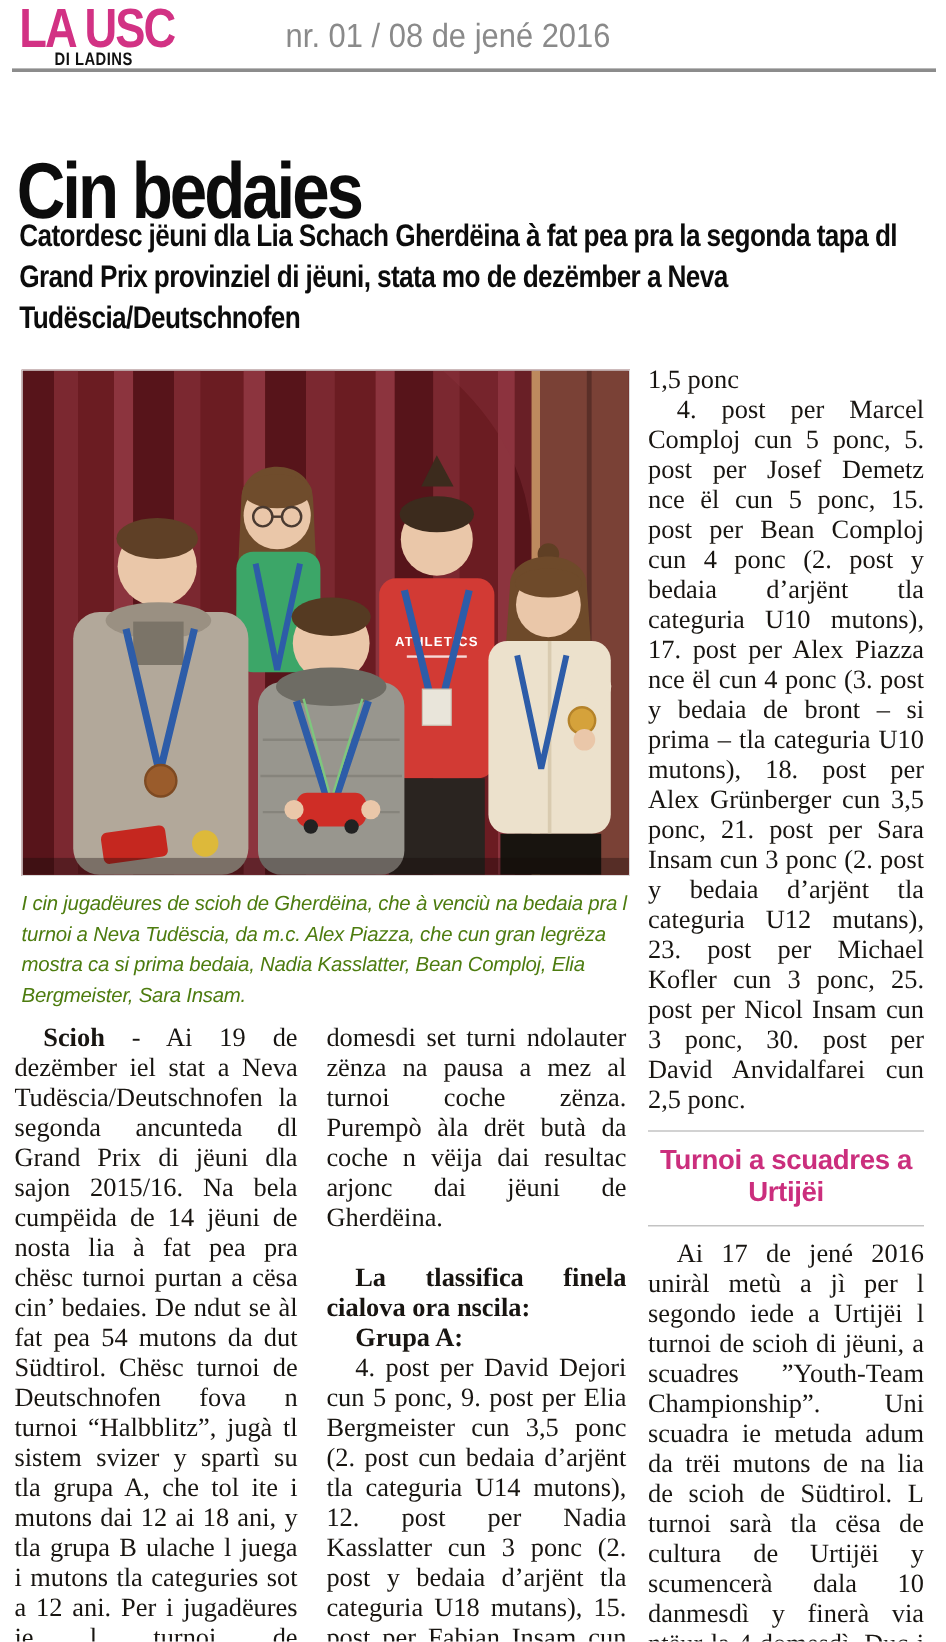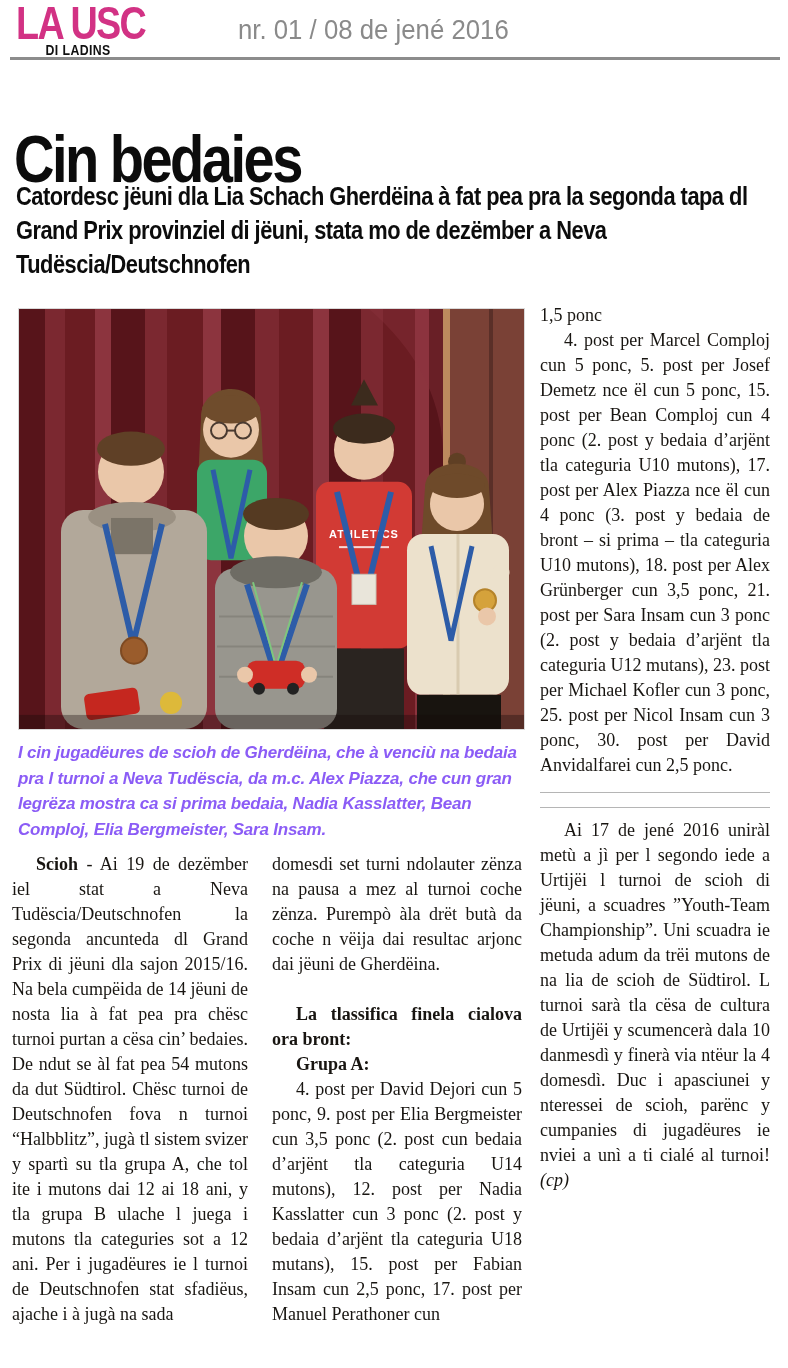--- a/index.html
+++ b/index.html
@@ -24,27 +24,27 @@
   .subheadline{position:absolute;left:16px;top:180px;width:896px;font-family:"Liberation Sans",sans-serif;
     font-weight:bold;font-size:26px;line-height:1.3;letter-spacing:-0.6px;color:#0c0c0c;
     transform:scaleX(0.84);transform-origin:left top;}
   
   .photo{position:absolute;left:18px;top:308px;width:505px;height:420px;border:1px solid #d9d9d9;background:#6b1c22;}
   .photo svg{display:block;width:100%;height:100%;}
   .shirt-text{font-family:"Liberation Sans",sans-serif;font-size:11px;font-weight:bold;fill:#ffffff;
     text-anchor:middle;letter-spacing:1px;}
   
   .caption{position:absolute;left:18px;top:740px;width:507px;font-family:"Liberation Sans",sans-serif;
-    font-weight:bold;font-style:italic;font-size:17px;line-height:1.5;letter-spacing:-0.2px;color:#8b5cf6;}
+    font-weight:normal;font-style:italic;font-size:17px;line-height:1.5;letter-spacing:-0.2px;color:#4d7c0f;}
   
   .col{position:absolute;}
   .col1{left:12px;top:852px;width:236px;}
   .col2{left:272px;top:852px;width:250px;}
   .col3{left:540px;top:303px;width:230px;}
-  .body-p{font-size:18px;line-height:25px;text-align:justify;margin:0;color:var(--text,#181511);}
+  .body-p{font-size:22px;line-height:25px;text-align:justify;margin:0;color:var(--text,#181511);}
   .indent{text-indent:24px;}
   .bold{font-weight:bold;}
   .italic{font-style:italic;}
   .hrule{border:0;border-top:1px solid #b5b5b5;margin:14px 0 10px 0;height:0;}
   .section-heading{font-family:"Liberation Sans",sans-serif;font-weight:bold;font-size:23px;line-height:1.18;
     text-align:center;color:var(--accent,#cb2e7d);margin:4px 0 6px 0;letter-spacing:-0.3px;}
   .spacer{width:100%;}
 </style>
 </head>
 <body>
@@ -154,23 +154,24 @@
 </div>
 
 <div class="caption">I cin jugadëures de scioh de Gherdëina, che à venciù na bedaia pra l turnoi a Neva Tudëscia, da m.c. Alex Piazza, che cun gran legrëza mostra ca si prima bedaia, Nadia Kasslatter, Bean Comploj, Elia Bergmeister, Sara Insam.</div>
 
 <div class="col col1">
     <p class="body-p indent"><span class="bold">Scioh</span><span> - Ai 19 de dezëmber iel stat a Neva Tudëscia/Deutschnofen la segonda ancunteda dl Grand Prix di jëuni dla sajon 2015/16. Na bela cumpëida de 14 jëuni de nosta lia à fat pea pra chësc turnoi purtan a cësa cin’ bedaies. De ndut se àl fat pea 54 mutons da dut Südtirol. Chësc turnoi de Deutschnofen fova n turnoi “Halbblitz”, jugà tl sistem svizer y spartì su tla grupa A, che tol ite i mutons dai 12 ai 18 ani, y tla grupa B ulache l juega i mutons tla categuries sot a 12 ani. Per i jugadëures ie l turnoi de Deutschnofen stat sfadiëus, ajache i à jugà na sada</span></p>
   </div>
 <div class="col col2">
     <p class="body-p"><span>domesdi set turni ndolauter zënza na pausa a mez al turnoi coche zënza. Purempò àla drët butà da coche n vëija dai resultac arjonc dai jëuni de Gherdëina.</span></p>
     <div class="spacer" style="height: 25px;"></div>
-    <p class="body-p indent bold"><span>La tlassifica finela cialova ora bront:</span></p>
+    <p class="body-p indent bold"><span>La tlassifica finela cialova ora nscila:</span></p>
     <p class="body-p indent bold"><span>Grupa A:</span></p>
     <p class="body-p indent"><span>4. post per David Dejori cun 5 ponc, 9. post per Elia Bergmeister cun 3,5 ponc (2. post cun bedaia d’arjënt tla categuria U14 mutons), 12. post per Nadia Kasslatter cun 3 ponc (2. post y bedaia d’arjënt tla categuria U18 mutans), 15. post per Fabian Insam cun 2,5 ponc, 17. post per Manuel Perathoner cun</span></p>
   </div>
 <div class="col col3">
     <p class="body-p"><span>1,5 ponc</span></p>
     <p class="body-p indent"><span>4. post per Marcel Comploj cun 5 ponc, 5. post per Josef Demetz nce ël cun 5 ponc, 15. post per Bean Comploj cun 4 ponc (2. post y bedaia d’arjënt tla categuria U10 mutons), 17. post per Alex Piazza nce ël cun 4 ponc (3. post y bedaia de bront – si prima – tla categuria U10 mutons), 18. post per Alex Grünberger cun 3,5 ponc, 21. post per Sara Insam cun 3 ponc (2. post y bedaia d’arjënt tla categuria U12 mutans), 23. post per Michael Kofler cun 3 ponc, 25. post per Nicol Insam cun 3 ponc, 30. post per David Anvidalfarei cun 2,5 ponc.</span></p>
     <div class="hrule"></div>
+    <div class="section-heading">Turnoi a scuadres a Urtijëi</div>
     <div class="hrule"></div>
     <p class="body-p indent"><span>Ai 17 de jené 2016 uniràl metù a jì per l segondo iede a Urtijëi l turnoi de scioh di jëuni, a scuadres ”Youth-Team Championship”. Uni scuadra ie metuda adum da trëi mutons de na lia de scioh de Südtirol. L turnoi sarà tla cësa de cultura de Urtijëi y scumencerà dala 10 danmesdì y finerà via ntëur la 4 domesdì. Duc i apasciunei y nteressei de scioh, parënc y cumpanies di jugadëures ie nviei a unì a ti cialé al turnoi! </span><span class="italic">(cp)</span></p>
   </div>
 
 </body></html>

